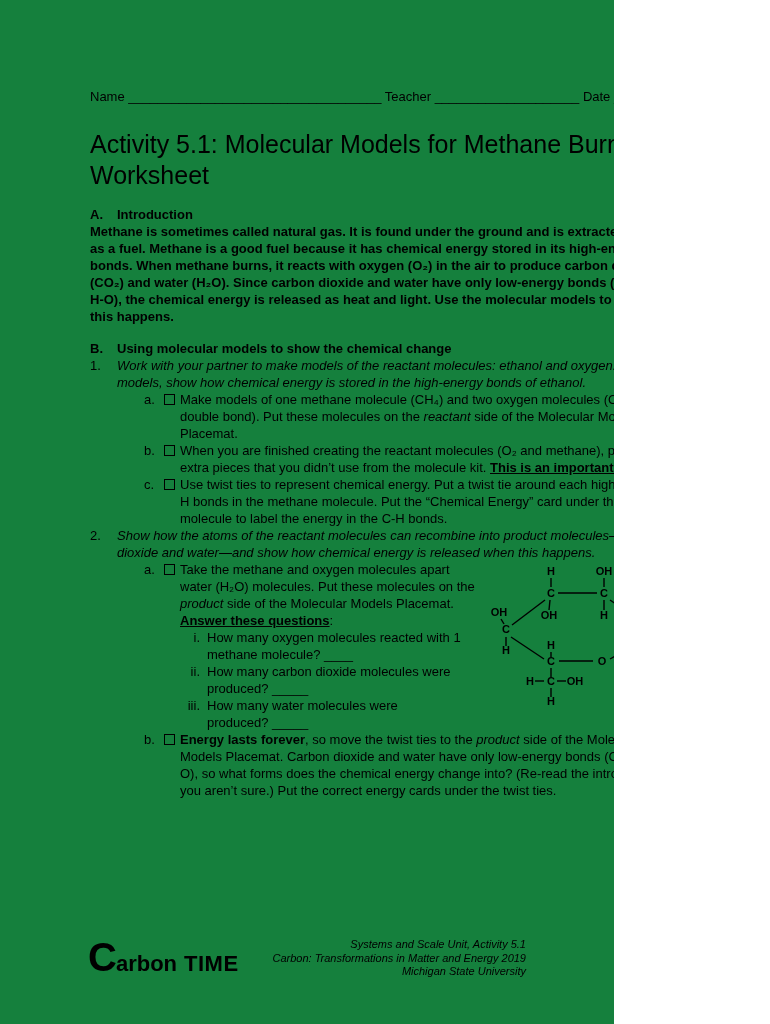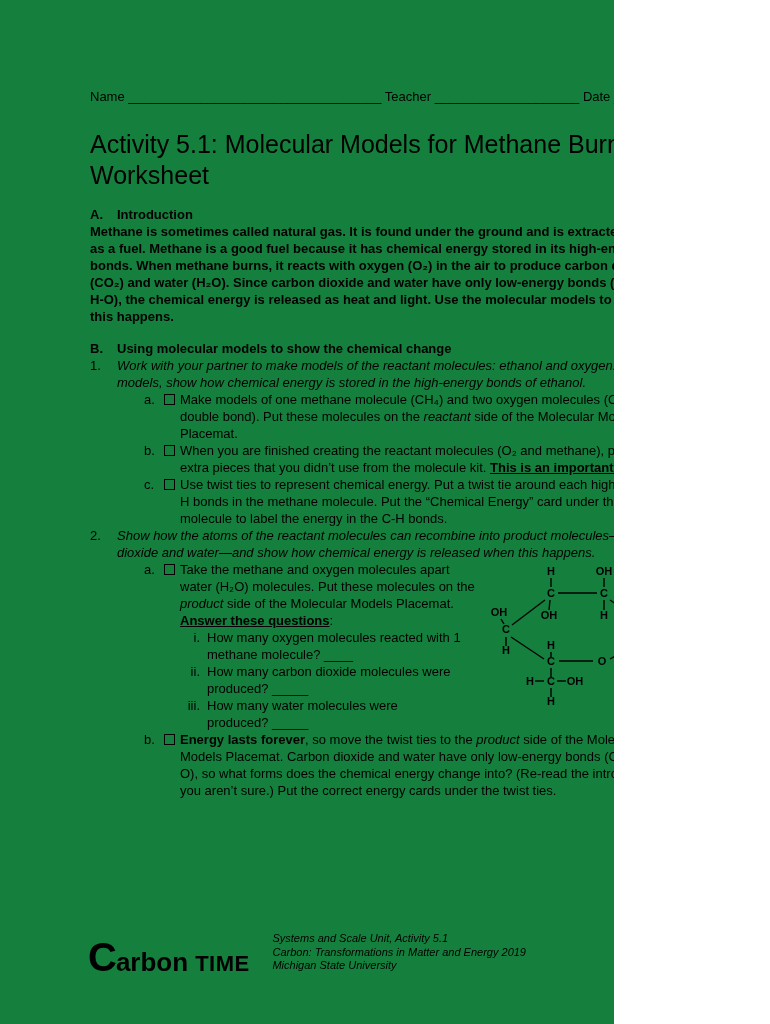--- a/index.html
+++ b/index.html
@@ -51,24 +51,25 @@
     position: absolute;
     left: 88px;
     right: 88px;
     top: 926px;
     display: flex;
     justify-content: space-between;
     align-items: flex-start;
   }
   .logo { display: flex; align-items: baseline; margin-top: 16px; }
   .logo-c { font-size: 40px; font-weight: 800; line-height: 30px; letter-spacing: -1px; }
-  .logo-arbon { font-size: 26px; font-weight: bold; }
+  .logo-arbon { font-size: 22px; font-weight: bold; }
   .logo-time { font-size: 22px; font-weight: 800; margin-left: 7px; letter-spacing: 0.5px; }
   .credits {
-    margin-top: 6px;
+    margin-top: 12px;
+    text-align: right;
     font-style: italic;
     font-size: 11px;
     line-height: 13.5px;
   }
 </style>
 </head>
 <body>
 
 <div class="page">
   <div class="content">

